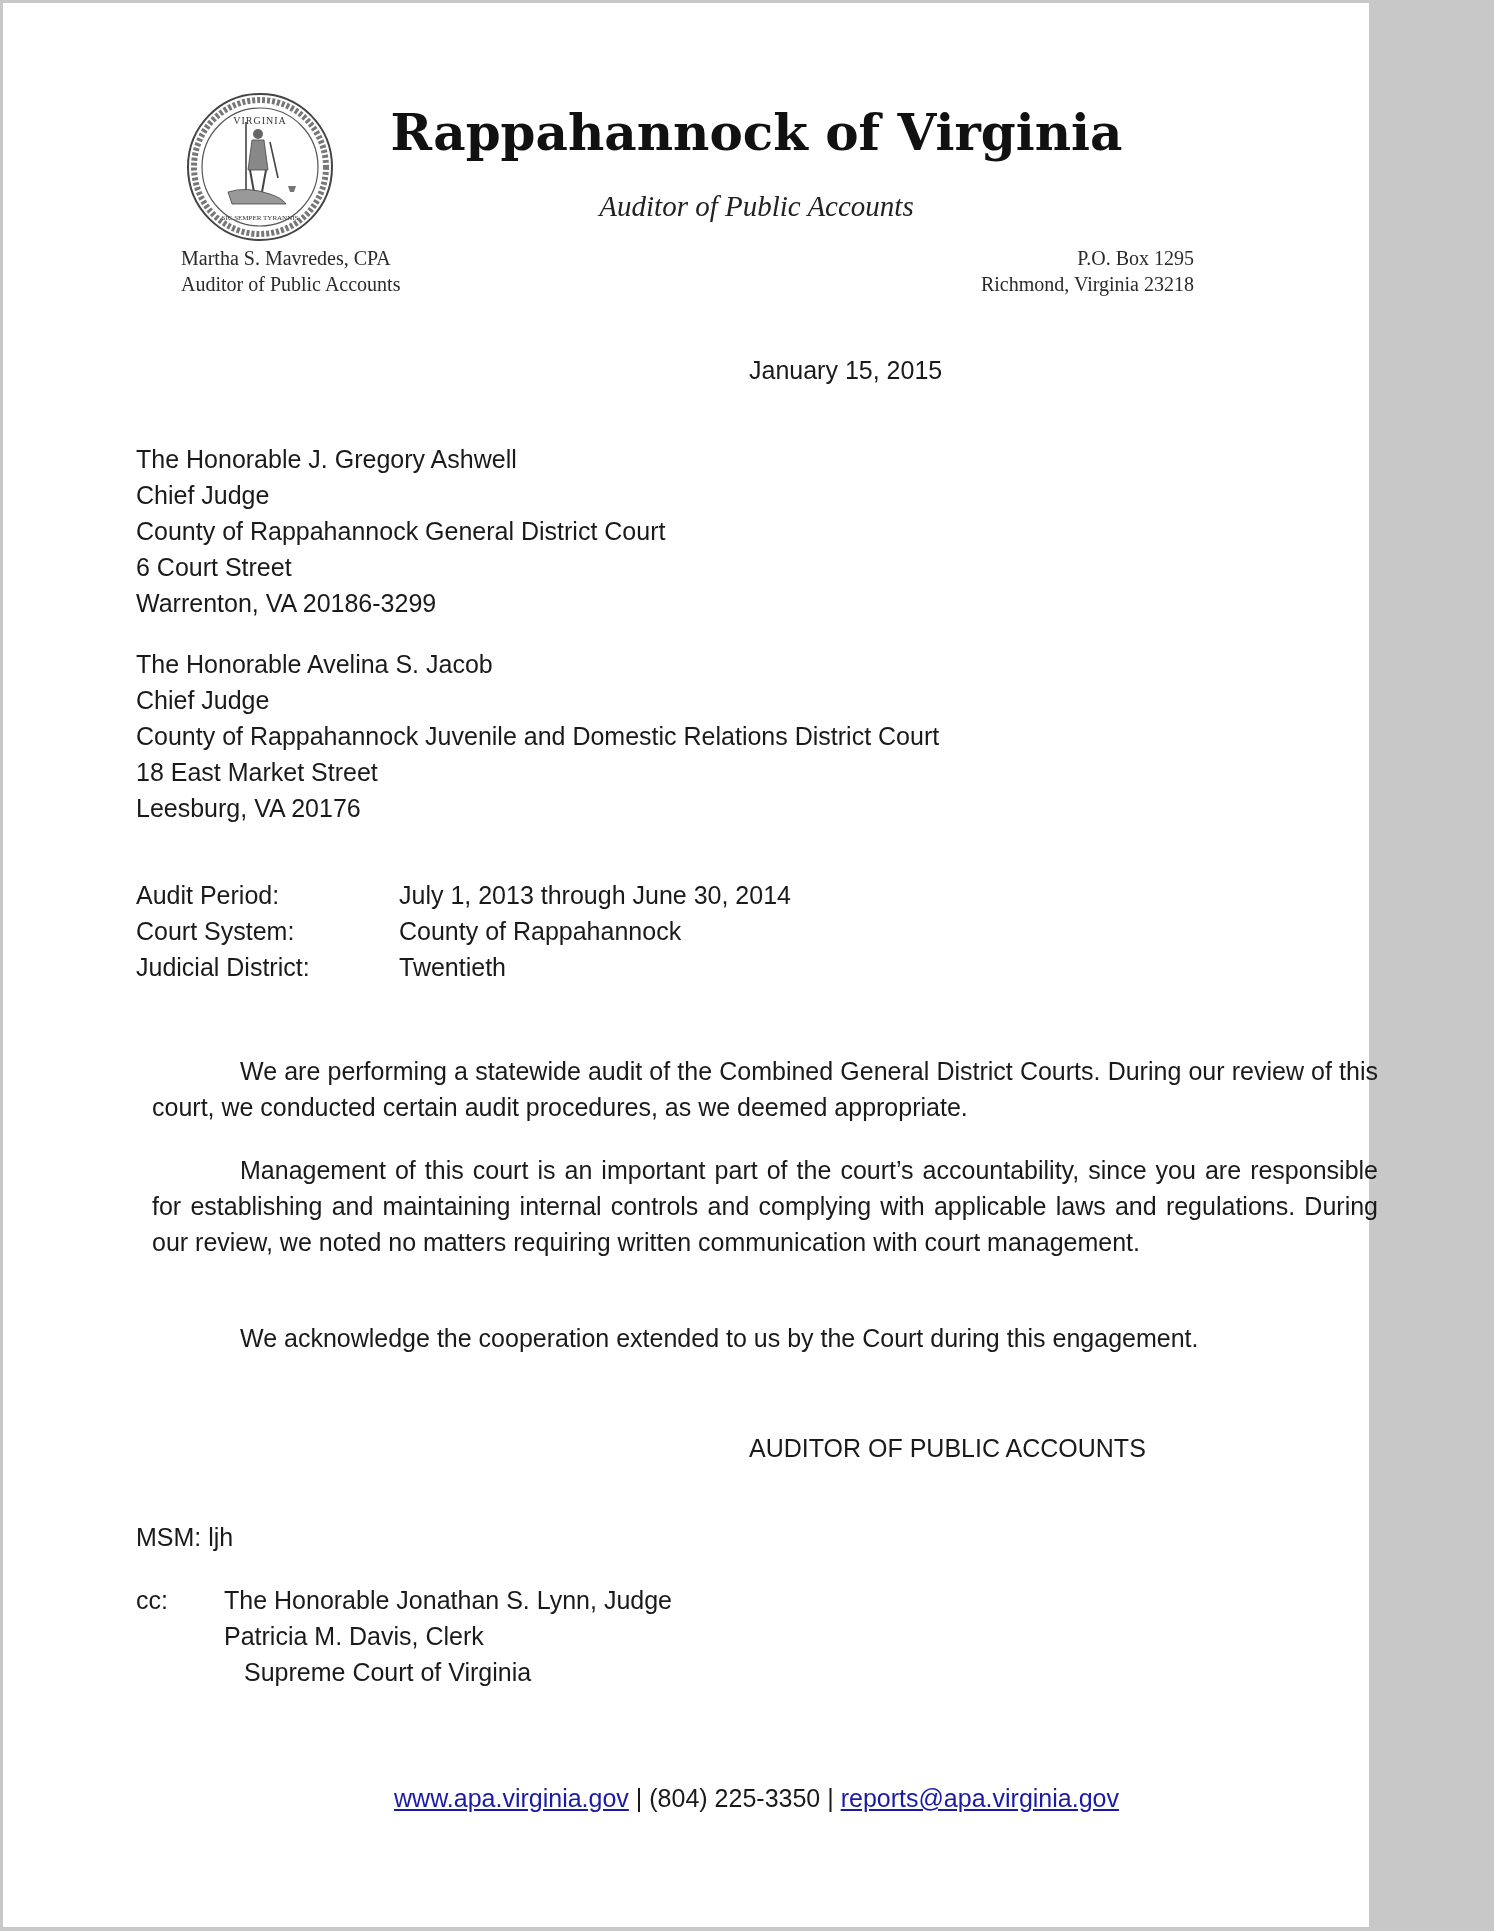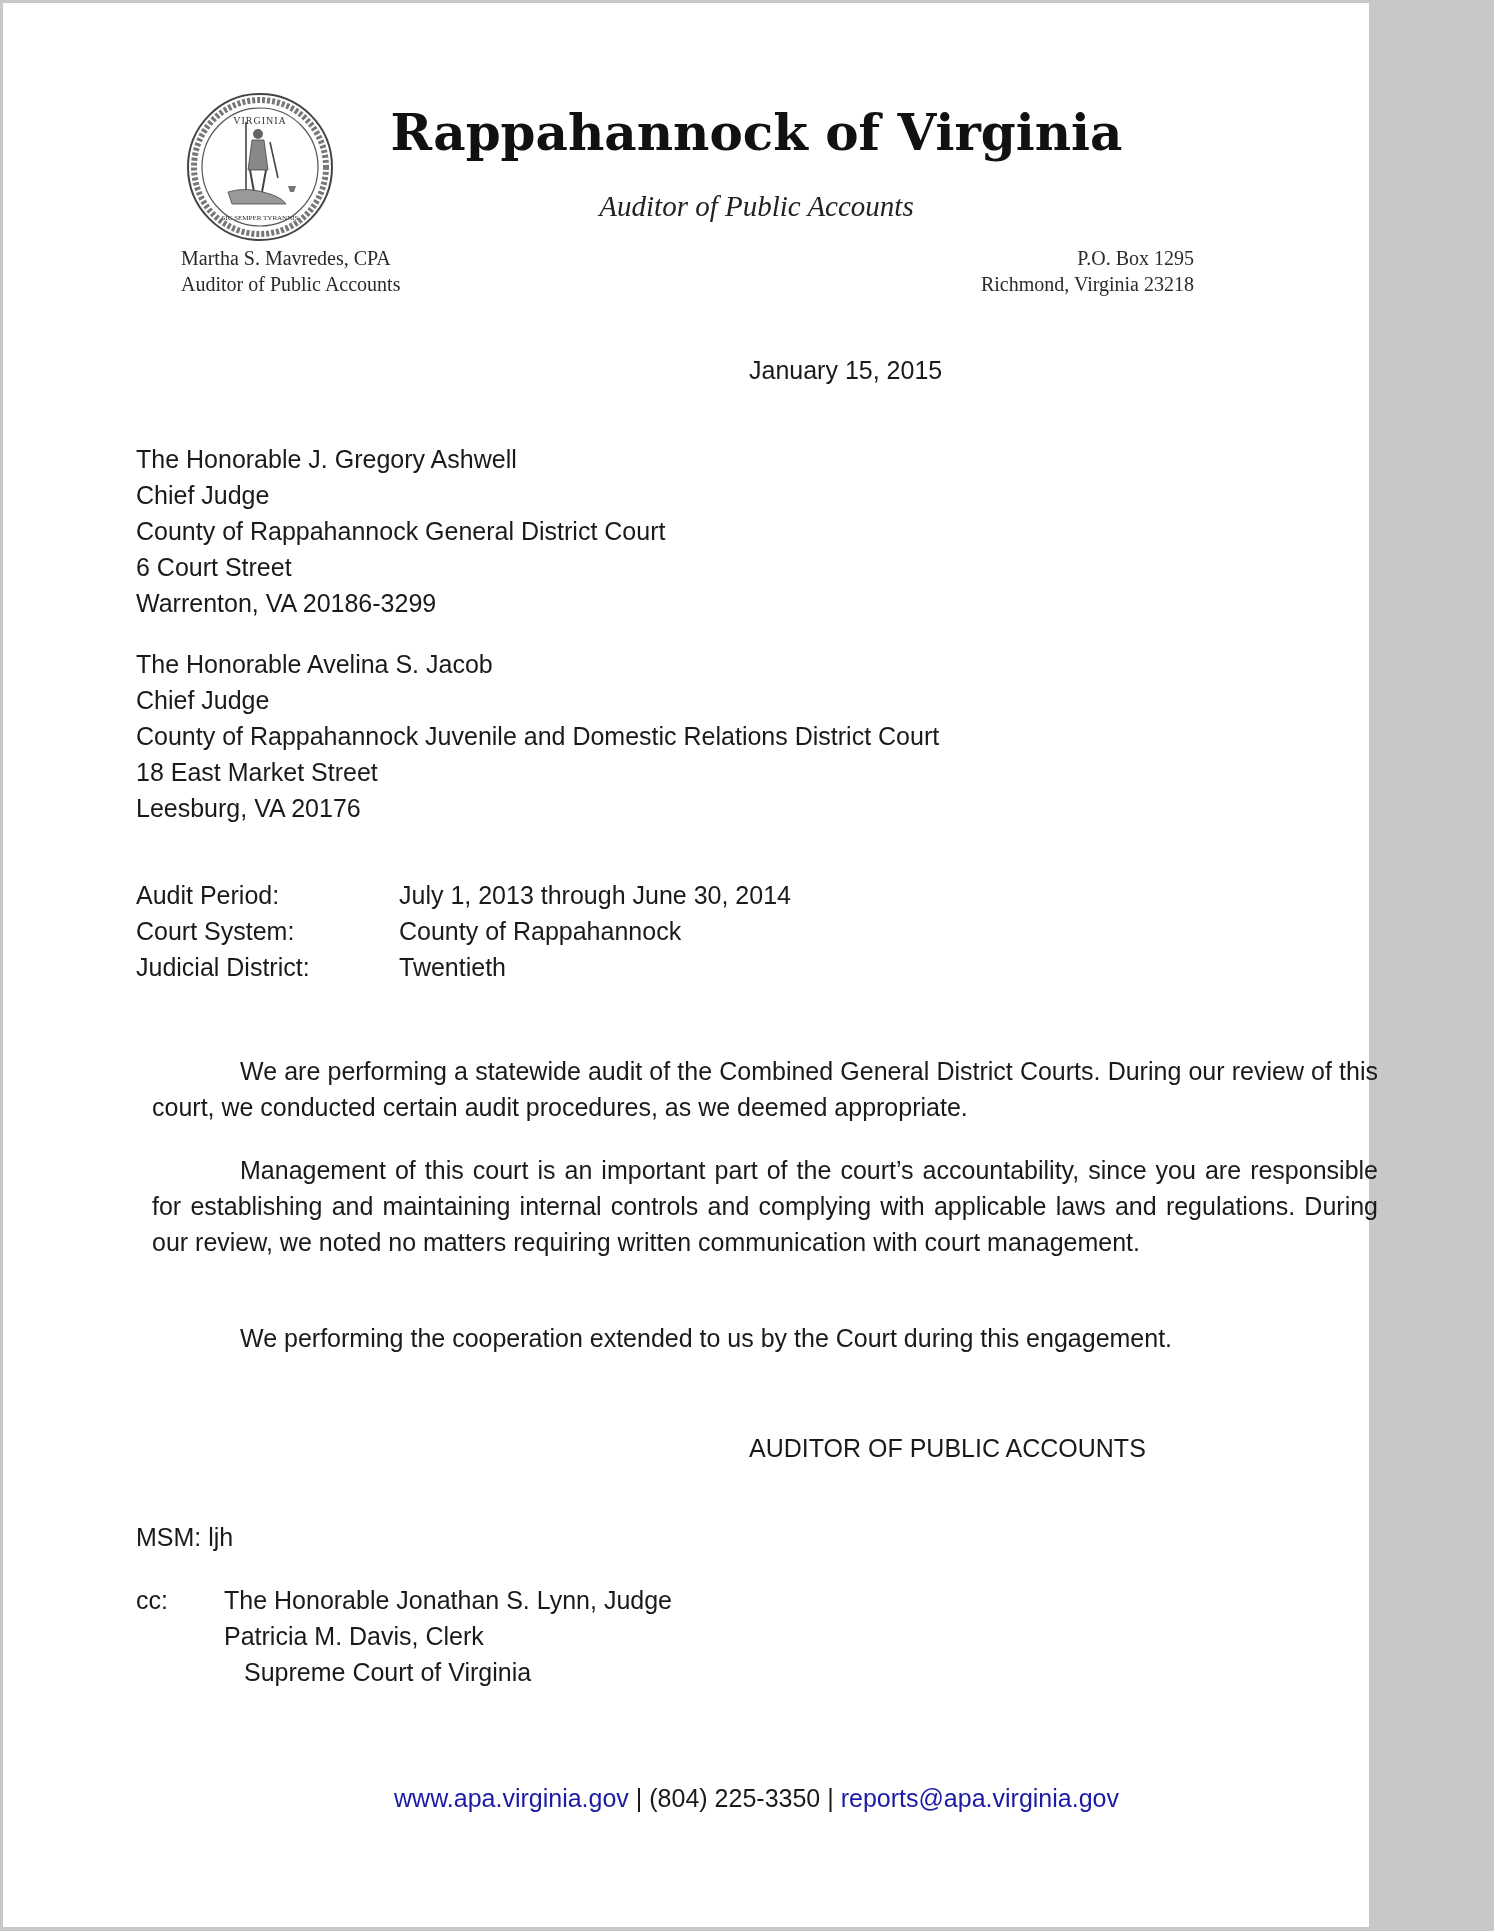--- a/index.html
+++ b/index.html
@@ -64,21 +64,21 @@
   .initials { left: 133px; top: 1516px; }
   .cc { position: absolute; left: 133px; top: 1579px; }
   .cc-row { display: flex; height: 36px; }
   .cc-label { width: 88px; }
   .cc-indent { padding-left: 20px; }
 
   .footer {
     left: 0; width: 1487px; top: 1777px; text-align: center;
     font-size: 25px; line-height: 36px; padding-left: 20px; box-sizing: border-box;
   }
-  .footer a { color: #1a1aa6; }
+  .footer a { color: #1a1aa6; text-decoration: underline; }
   .footer .sep { color: #1a1a1a; }
 </style>
 </head>
 <body>
 
 <div class="page">
 
   <svg class="seal" viewBox="0 0 148 150">
     <ellipse cx="74" cy="75" rx="72" ry="73" fill="none" stroke="#444" stroke-width="2"></ellipse>
     <ellipse cx="74" cy="75" rx="66" ry="67" fill="none" stroke="#777" stroke-width="6" stroke-dasharray="3 2"></ellipse>
@@ -136,21 +136,21 @@
       <span>County of Rappahannock</span>
     </div>
     <div class="meta-row">
       <span class="meta-label">Judicial District:</span>
       <span>Twentieth</span>
     </div>
   </div>
 
   <p class="para p1">We are performing a statewide audit of the Combined General District Courts.  During our review of this court, we conducted certain audit procedures, as we deemed appropriate.</p>
   <p class="para p2">Management of this court is an important part of the court’s accountability, since you are responsible for establishing and maintaining internal controls and complying with applicable laws and regulations.  During our review, we noted no matters requiring written communication with court management.</p>
-  <p class="para p3">We performing the cooperation extended to us by the Court during this engagement.</p>
+  <p class="para p3">We acknowledge the cooperation extended to us by the Court during this engagement.</p>
 
   <div class="abs txt sig">AUDITOR OF PUBLIC ACCOUNTS</div>
 
   <div class="abs txt initials">MSM: ljh</div>
 
   <div class="cc txt">
     <div class="cc-row">
       <span class="cc-label">cc:</span>
       <span>The Honorable Jonathan S. Lynn, Judge</span>
     </div>

